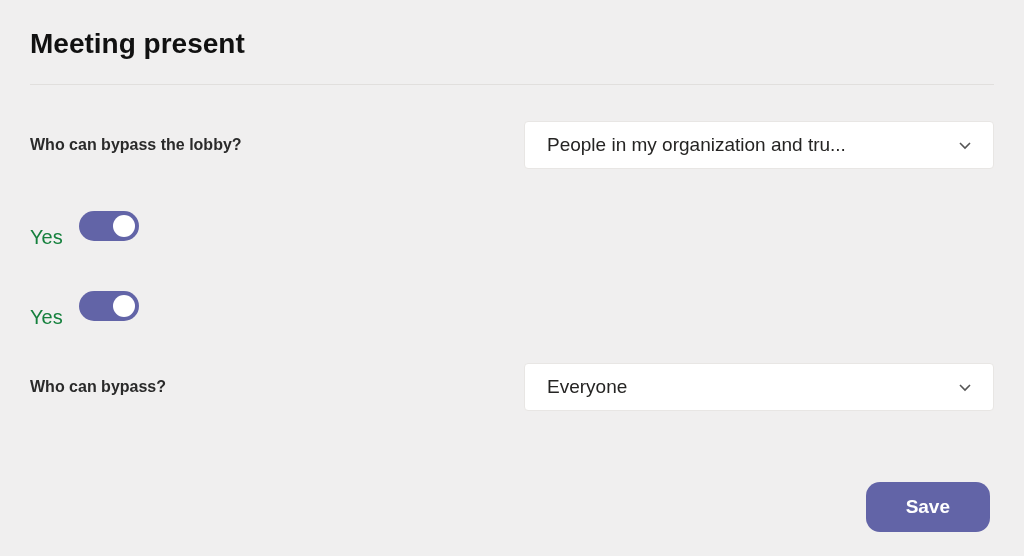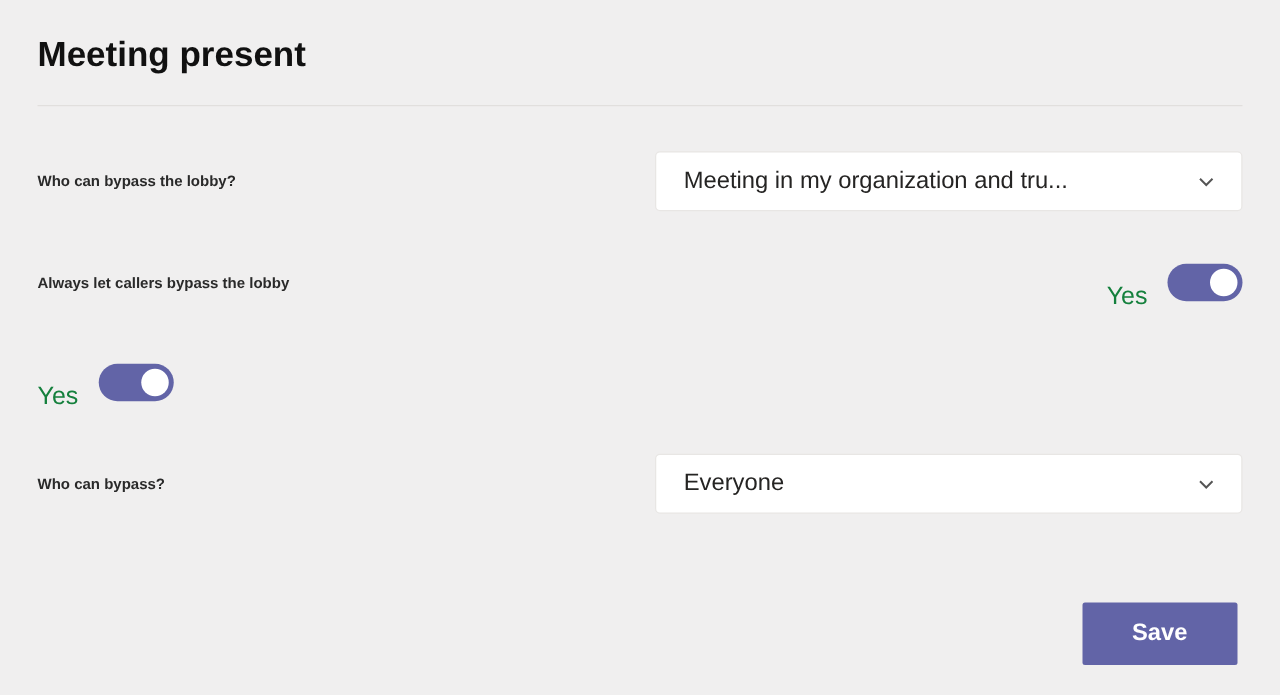--- a/index.html
+++ b/index.html
@@ -32,21 +32,21 @@
     }
 
     .option-row {
       display: flex;
       align-items: center;
       justify-content: space-between;
       margin-bottom: 34px;
     }
 
     .option-label {
-      font-size: 12px;
+      font-size: 16px;
       font-weight: 600;
       color: #2a2a2a;
       flex: 0 0 auto;
     }
 
     .dropdown {
       background: #ffffff;
       border: 1px solid #e8e6e4;
       border-radius: 4px;
       height: 48px;
@@ -112,51 +112,50 @@
       background: #ffffff;
       position: absolute;
       top: 4px;
       right: 4px;
     }
 
     .save-button {
       background: #6264a7;
       color: #ffffff;
       border: none;
-      border-radius: 2px;
+      border-radius: 14px;
       font-size: 19px;
       font-weight: 600;
       padding: 14px 40px;
       cursor: pointer;
       position: absolute;
       right: 34px;
       bottom: 24px;
     }
   </style>
 </head>
 <body>
 
 <h1 class="page-title">Meeting present</h1>
 
 <hr class="divider">
 
 <div class="option-row">
   <div class="option-label">Who can bypass the lobby?</div>
   <div class="dropdown">
-    <span class="dropdown-value">Meeting in my organization and tru...</span>
+    <span class="dropdown-value">People in my organization and tru...</span>
     <span class="chevron-down-icon">
       <svg viewBox="0 0 16 16">
           <polyline points="3,6 8,11 13,6"></polyline>
         </svg>
     </span>
   </div>
 </div>
 
 <div class="option-row">
-  <div class="option-label">Always let callers bypass the lobby</div>
   <div class="toggle-group">
     <span class="toggle-value">Yes</span>
     <div class="toggle">
       <div class="toggle-knob"></div>
     </div>
   </div>
 </div>
 
 <div class="option-row">
   <div class="toggle-group">

